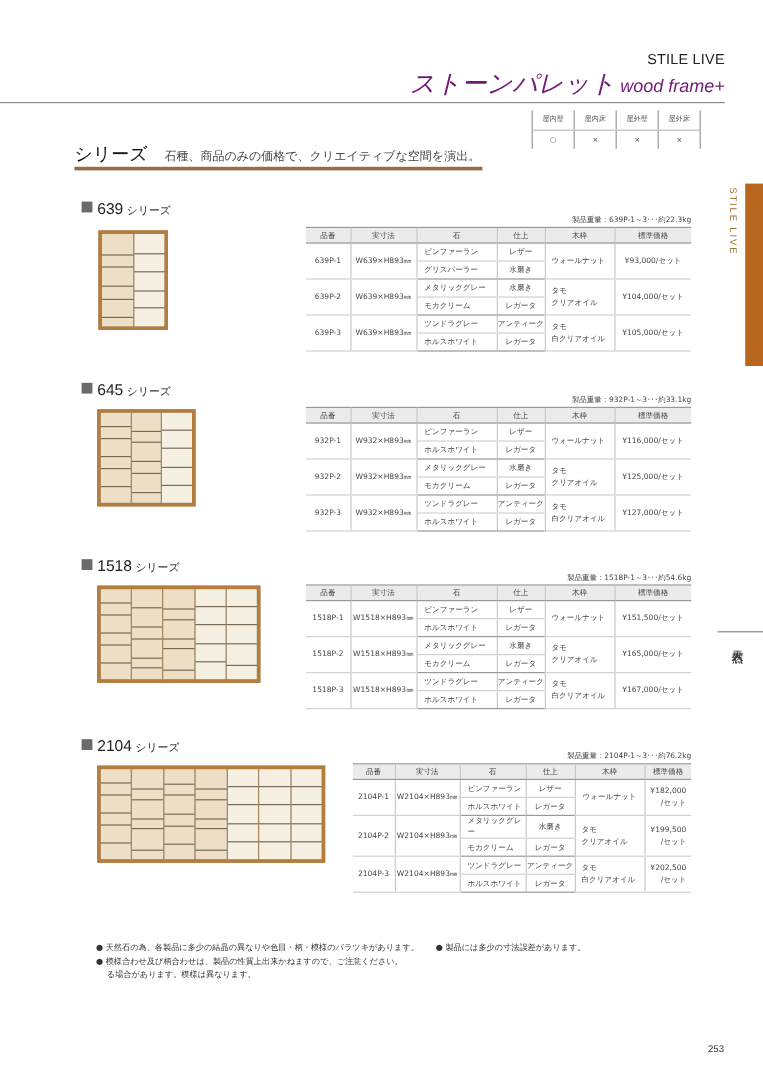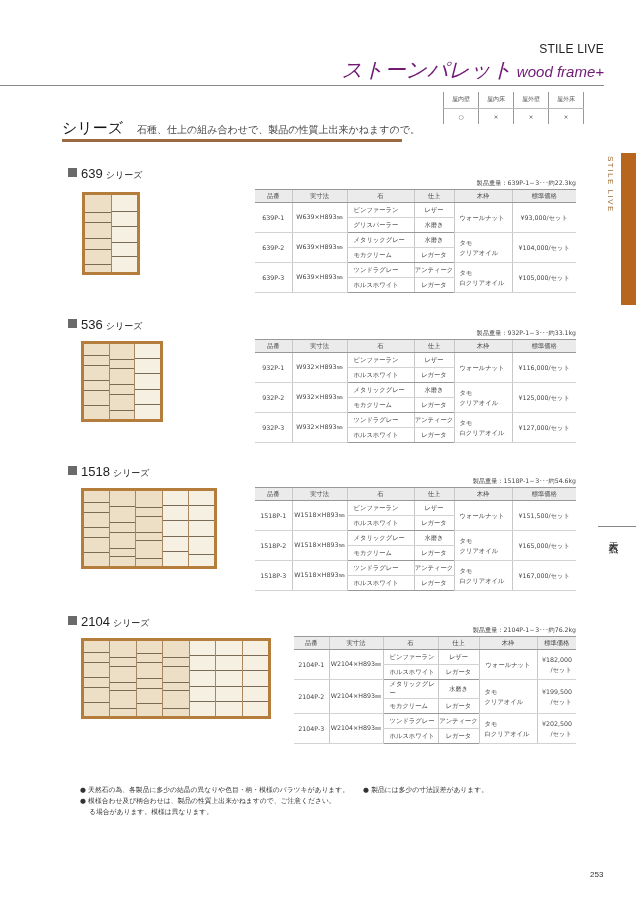--- a/index.html
+++ b/index.html
@@ -80,21 +80,21 @@
   <tr>
     <td>○</td>
     <td>×</td>
     <td>×</td>
     <td>×</td>
   </tr>
 </tbody>
   </table>
 
 <div class="pattern">
-  <span class="label">シリーズ</span><span class="desc">石種、仕上の組み合わせで、製品の性質上出来かねますので。</span>
+  <span class="label">シリーズ</span><span class="desc">石種、商品のみの価格で、クリエイティブな空間を演出。</span>
 </div>
 <div class="pattern-rule"></div>
 
 <div class="side-brand">STILE LIVE</div>
 <div class="side-tab"></div>
 <div class="side-rule"></div>
 <div class="side-cat">天然石</div>
 
 <div class="series-title" style="top:163px;">
   <span class="sq"></span><span class="num">639</span><span class="suffix">シリーズ</span>
@@ -161,21 +161,21 @@
     <td class="price" rowspan="2">¥105,000/セット</td>
   </tr>
   <tr class="group-end">
     <td class="left">ホルスホワイト</td>
     <td>レガータ</td>
   </tr>
 </tbody>
   </table>
 
 <div class="series-title" style="top:314px;">
-  <span class="sq"></span><span class="num">536</span><span class="suffix">シリーズ</span>
+  <span class="sq"></span><span class="num">645</span><span class="suffix">シリーズ</span>
 </div>
 <div class="panel" style="left:81px; top:341px; width:82px; height:81px;">
   <div class="col dark">
       <div class="t" style="flex:1.6"></div>
       <div class="t" style="flex:1.2"></div>
       <div class="t" style="flex:2"></div>
       <div class="t" style="flex:1.2"></div>
       <div class="t" style="flex:2"></div>
       <div class="t" style="flex:1.8"></div>
     </div>

